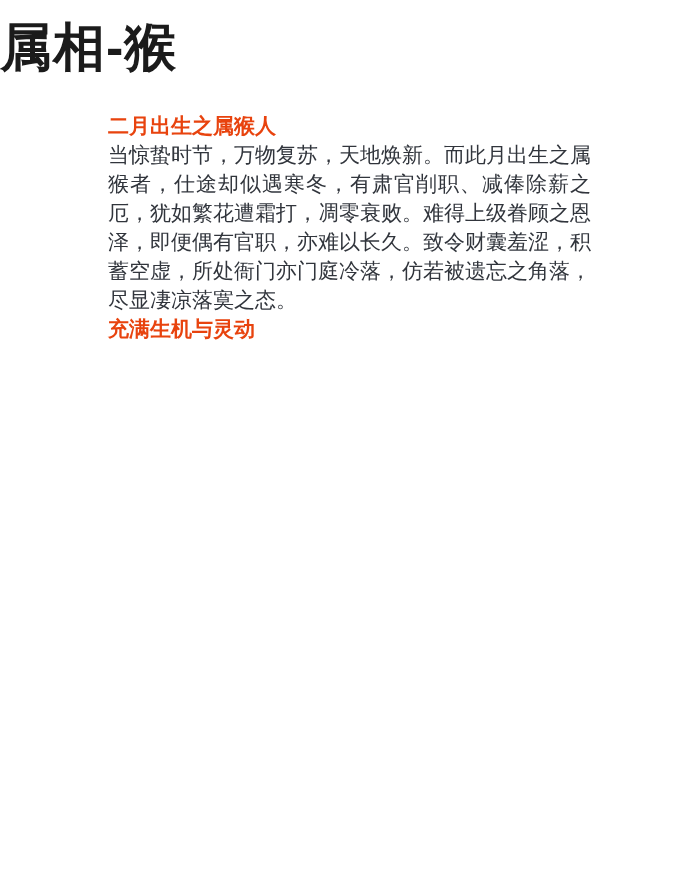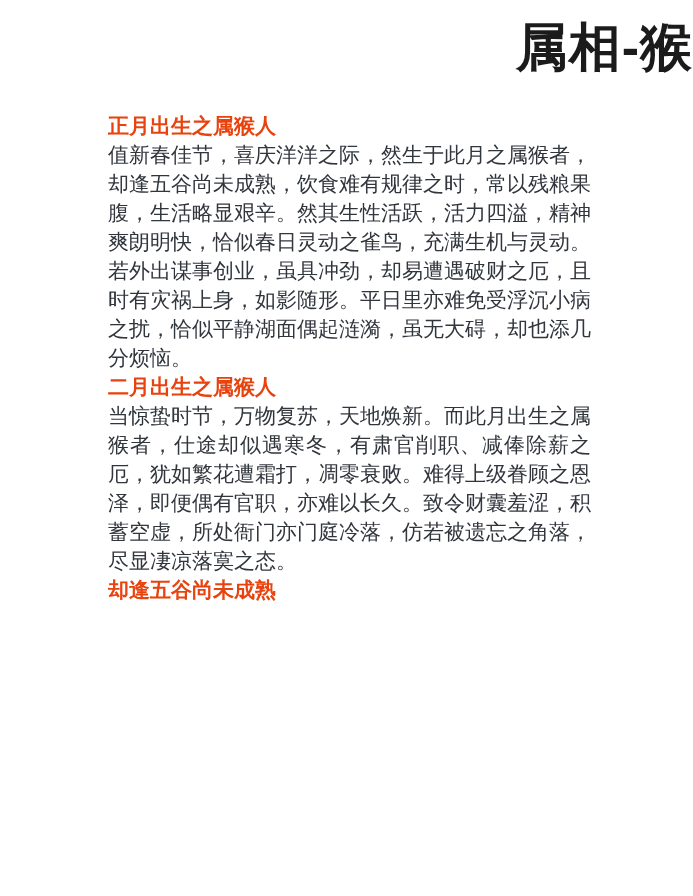--- a/index.html
+++ b/index.html
@@ -17,21 +17,21 @@
     font-family: "Liberation Sans", "DejaVu Sans", sans-serif;
     overflow: hidden;
   }
   .page {
     width: 693px;
     height: 896px;
     background: var(--page-bg);
   }
   .page-title {
     margin: 16px 0 33px 0;
-    text-align: right;
+    text-align: left;
     font-size: 52px;
     line-height: 62px;
     font-weight: 900;
     letter-spacing: 1px;
     color: var(--title-color);
   }
   .content {
     margin-left: 108px;
     width: 483px;
     font-size: 21px;
@@ -53,28 +53,24 @@
   }
 </style>
 </head>
 <body>
 
 <div class="page">
   <h1 class="page-title">属相-猴</h1>
 
   <div class="content">
 
-    <section>
-      <h2 class="section-heading">正月出生之属猴人</h2>
-      <p class="section-body">值新春佳节，喜庆洋洋之际，然生于此月之属猴者，却逢五谷尚未成熟，饮食难有规律之时，常以残粮果腹，生活略显艰辛。然其生性活跃，活力四溢，精神爽朗明快，恰似春日灵动之雀鸟，充满生机与灵动。若外出谋事创业，虽具冲劲，却易遭遇破财之厄，且时有灾祸上身，如影随形。平日里亦难免受浮沉小病之扰，恰似平静湖面偶起涟漪，虽无大碍，却也添几分烦恼。</p>
-    </section>
 
     <section>
       <h2 class="section-heading">二月出生之属猴人</h2>
       <p class="section-body">当惊蛰时节，万物复苏，天地焕新。而此月出生之属猴者，仕途却似遇寒冬，有肃官削职、减俸除薪之厄，犹如繁花遭霜打，凋零衰败。难得上级眷顾之恩泽，即便偶有官职，亦难以长久。致令财囊羞涩，积蓄空虚，所处衙门亦门庭冷落，仿若被遗忘之角落，尽显凄凉落寞之态。</p>
     </section>
 
     <section>
-      <h2 class="section-heading">却逢五谷尚未成熟</h2>
+      <h2 class="section-heading">充满生机与灵动</h2>
     </section>
 
   </div>
 </div>
 
 </body></html>

